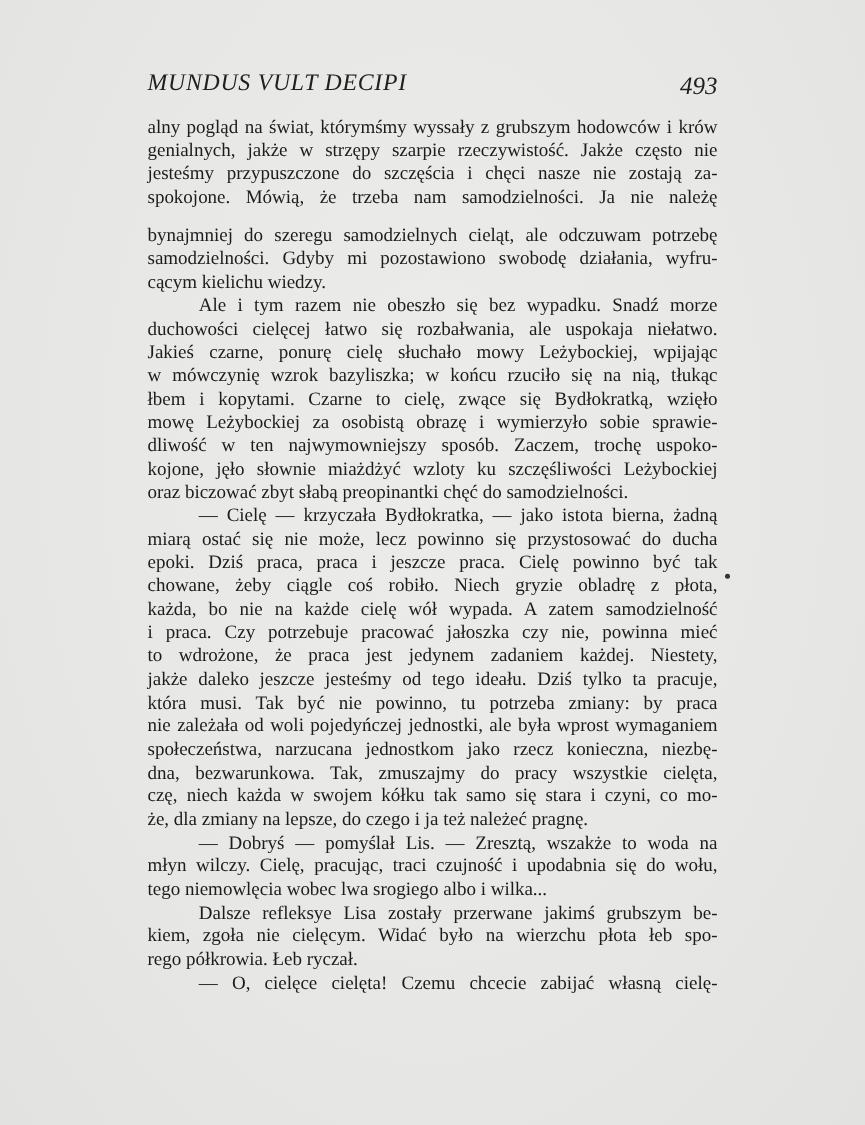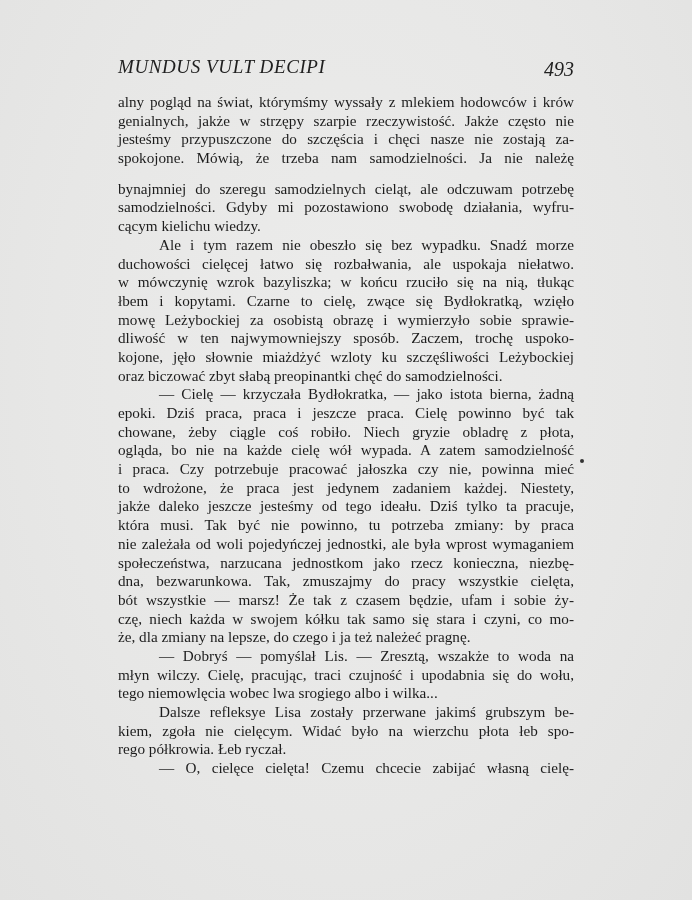--- a/index.html
+++ b/index.html
@@ -81,47 +81,48 @@
   </style>
 </head>
 <body>
 
 <div class="page">
   <div class="running-header">
     <span class="header-title">MUNDUS VULT DECIPI</span>
     <span class="page-number">493</span>
   </div>
   <div class="body-text" id="body-text">
-      <span class="line" style="display: block;">alny pogląd na świat, którymśmy wyssały z mlekiem hodowców i krów</span>
+      <span class="line" style="display: block;">alny pogląd na świat, którymśmy wyssały z grubszym hodowców i krów</span>
       <span class="line" style="display: block;">genialnych, jakże w strzępy szarpie rzeczywistość. Jakże często nie</span>
       <span class="line" style="display: block;">jesteśmy przypuszczone do szczęścia i chęci nasze nie zostają za-</span>
       <span class="line" style="display: block;">spokojone. Mówią, że trzeba nam samodzielności. Ja nie należę</span>
       <span class="line" style="display: block; margin-top: 12px;">bynajmniej do szeregu samodzielnych cieląt, ale odczuwam potrzebę</span>
       <span class="line" style="display: block;">samodzielności. Gdyby mi pozostawiono swobodę działania, wyfru-</span>
       <span class="line last" style="display: block;">cącym kielichu wiedzy.</span>
       <span class="line indent" style="display: block;">Ale i tym razem nie obeszło się bez wypadku. Snadź morze</span>
       <span class="line" style="display: block;">duchowości cielęcej łatwo się rozbałwania, ale uspokaja niełatwo.</span>
+      <span class="line" style="display: block;">Jakieś czarne, ponurę cielę słuchało mowy Leżybockiej, wpijając</span>
       <span class="line" style="display: block;">w mówczynię wzrok bazyliszka; w końcu rzuciło się na nią, tłukąc</span>
       <span class="line" style="display: block;">łbem i kopytami. Czarne to cielę, zwące się Bydłokratką, wzięło</span>
       <span class="line" style="display: block;">mowę Leżybockiej za osobistą obrazę i wymierzyło sobie sprawie-</span>
       <span class="line" style="display: block;">dliwość w ten najwymowniejszy sposób. Zaczem, trochę uspoko-</span>
       <span class="line" style="display: block;">kojone, jęło słownie miażdżyć wzloty ku szczęśliwości Leżybockiej</span>
       <span class="line last" style="display: block;">oraz biczować zbyt słabą preopinantki chęć do samodzielności.</span>
       <span class="line indent" style="display: block;">— Cielę — krzyczała Bydłokratka, — jako istota bierna, żadną</span>
+      <span class="line" style="display: block;">miarą ostać się nie może, lecz powinno się przystosować do ducha</span>
       <span class="line" style="display: block;">epoki. Dziś praca, praca i jeszcze praca. Cielę powinno być tak</span>
       <span class="line" style="display: block;">chowane, żeby ciągle coś robiło. Niech gryzie obladrę z płota,</span>
-      <span class="line" style="display: block;">ogląda, bo nie na każde cielę wół wypada. A zatem samodzielność</span>
+      <span class="line" style="display: block;">każda, bo nie na każde cielę wół wypada. A zatem samodzielność</span>
       <span class="line" style="display: block;">i praca. Czy potrzebuje pracować jałoszka czy nie, powinna mieć</span>
       <span class="line" style="display: block;">to wdrożone, że praca jest jedynem zadaniem każdej. Niestety,</span>
       <span class="line" style="display: block;">jakże daleko jeszcze jesteśmy od tego ideału. Dziś tylko ta pracuje,</span>
       <span class="line" style="display: block;">która musi. Tak być nie powinno, tu potrzeba zmiany: by praca</span>
       <span class="line" style="display: block;">nie zależała od woli pojedyńczej jednostki, ale była wprost wymaganiem</span>
       <span class="line" style="display: block;">społeczeństwa, narzucana jednostkom jako rzecz konieczna, niezbę-</span>
       <span class="line" style="display: block;">dna, bezwarunkowa. Tak, zmuszajmy do pracy wszystkie cielęta,</span>
-      <span class="line" style="display: block;">bót wszystkie — marsz! Że tak z czasem będzie, ufam i sobie ży-</span>
       <span class="line" style="display: block;">czę, niech każda w swojem kółku tak samo się stara i czyni, co mo-</span>
       <span class="line last" style="display: block;">że, dla zmiany na lepsze, do czego i ja też należeć pragnę.</span>
       <span class="line indent" style="display: block;">— Dobryś — pomyślał Lis. — Zresztą, wszakże to woda na</span>
       <span class="line" style="display: block;">młyn wilczy. Cielę, pracując, traci czujność i upodabnia się do wołu,</span>
       <span class="line last" style="display: block;">tego niemowlęcia wobec lwa srogiego albo i wilka...</span>
       <span class="line indent" style="display: block;">Dalsze refleksye Lisa zostały przerwane jakimś grubszym be-</span>
       <span class="line" style="display: block;">kiem, zgoła nie cielęcym. Widać było na wierzchu płota łeb spo-</span>
       <span class="line last" style="display: block;">rego półkrowia. Łeb ryczał.</span>
       <span class="line indent" style="display: block;">— O, cielęce cielęta! Czemu chcecie zabijać własną cielę-</span>
     </div>

